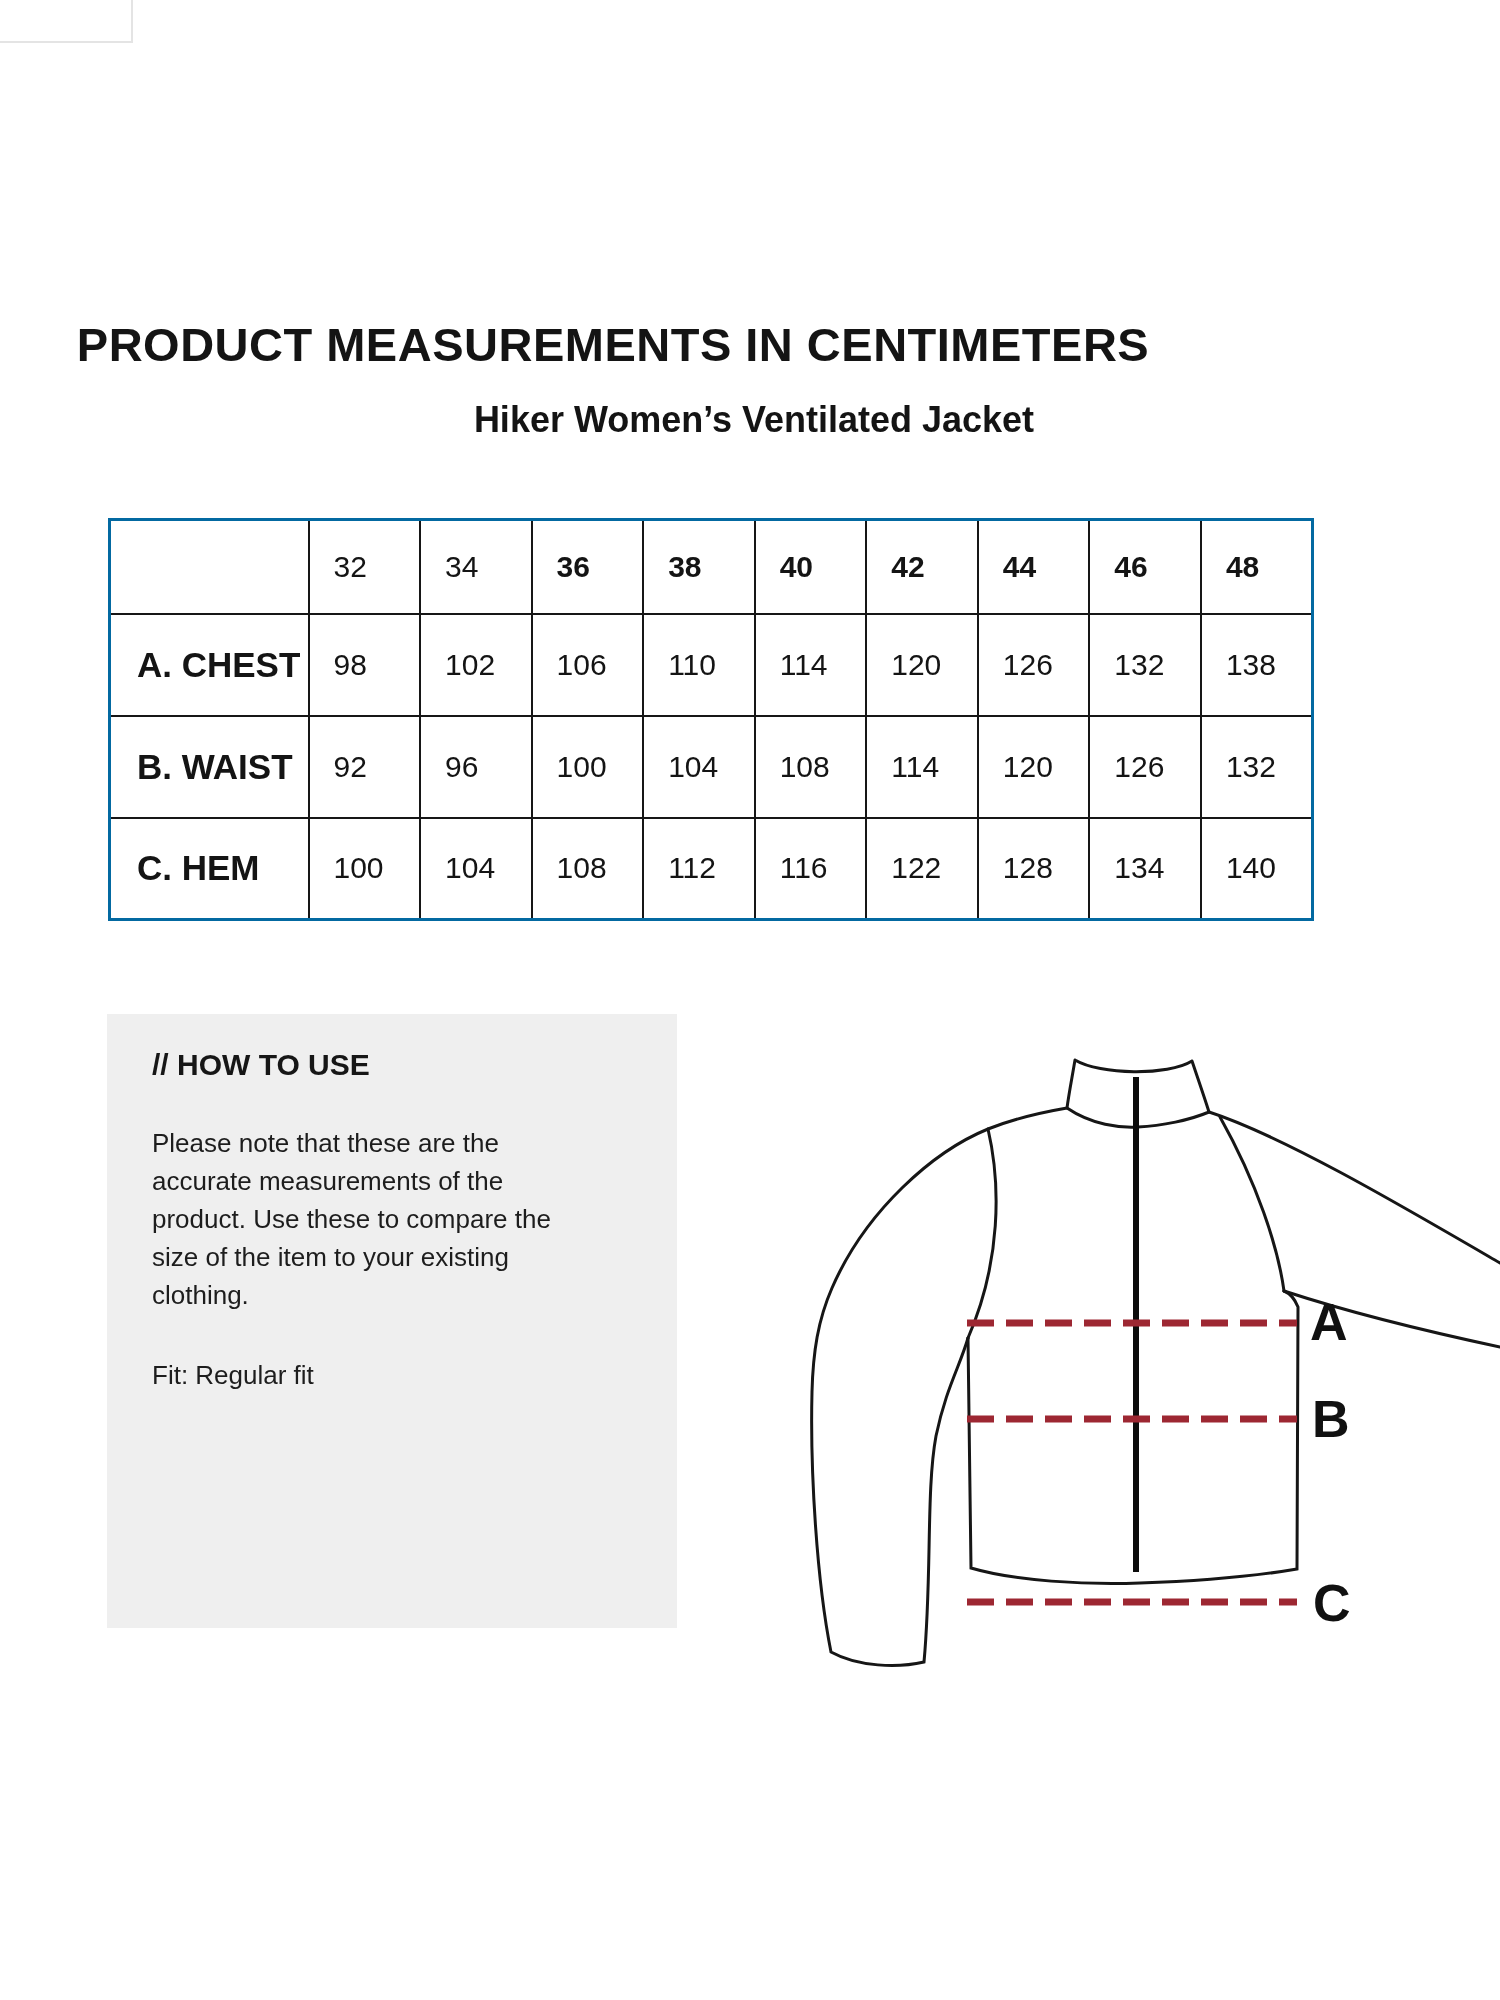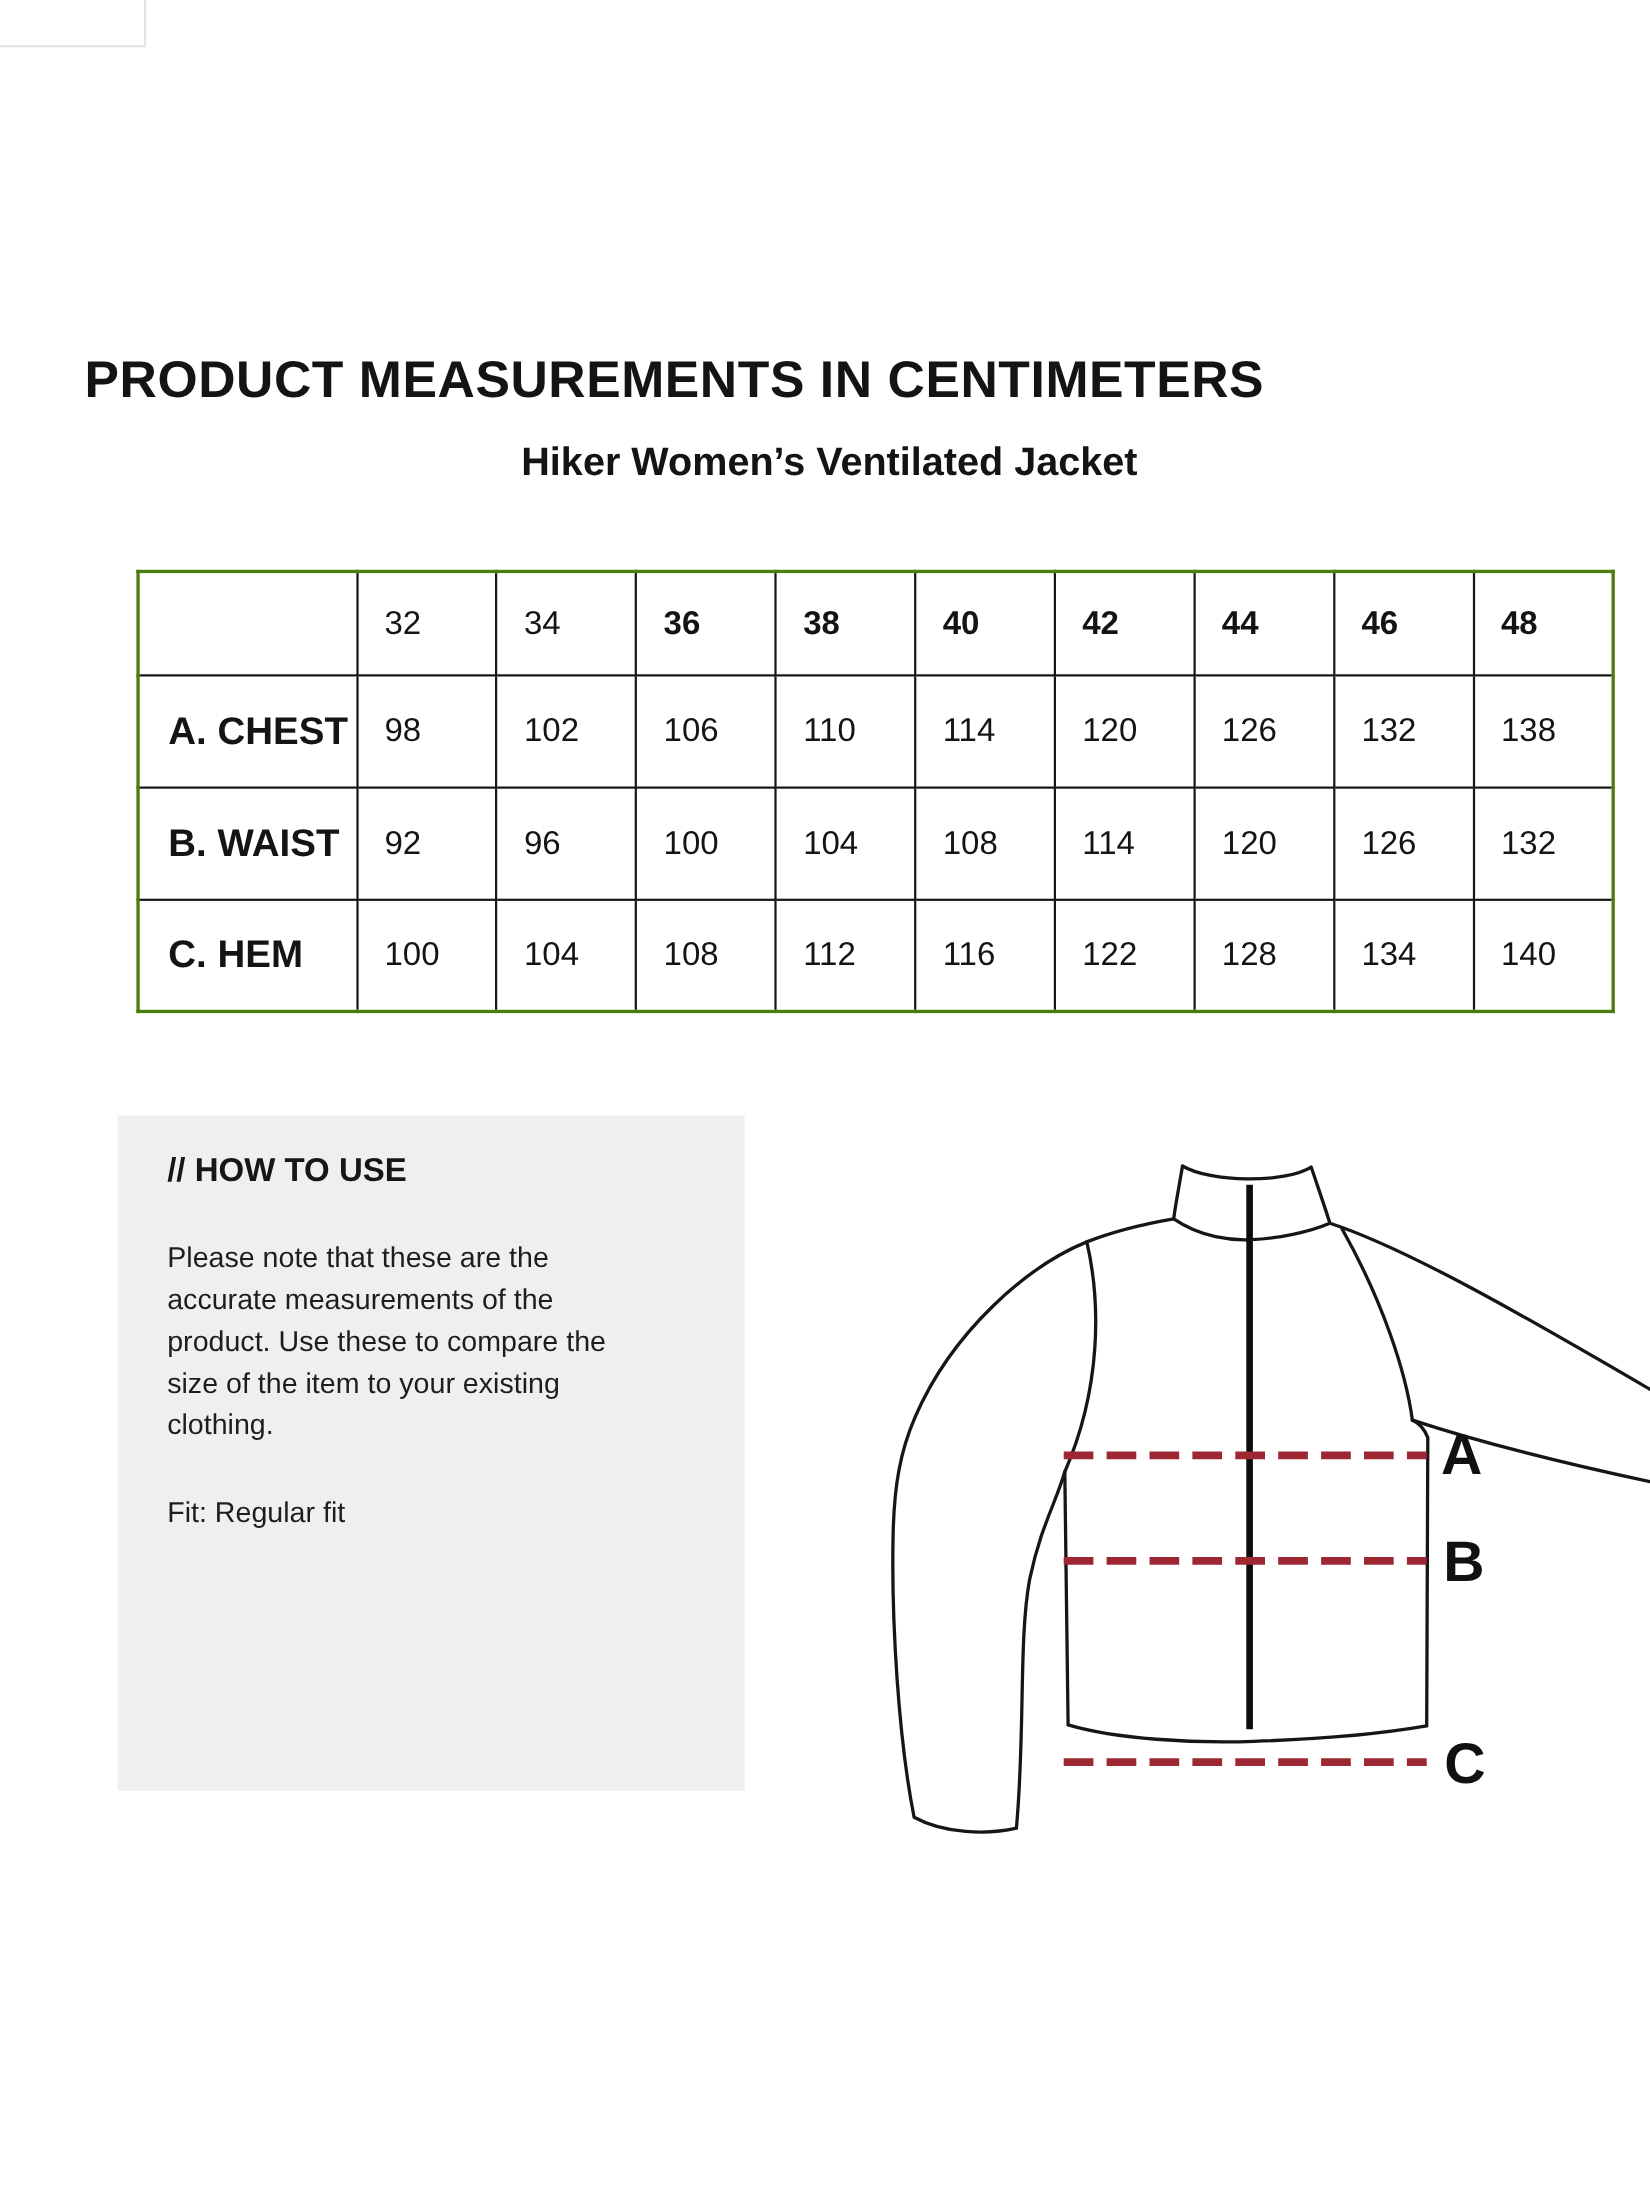--- a/index.html
+++ b/index.html
@@ -18,23 +18,23 @@
     position:absolute;top:320px;left:0;width:1226px;margin:0;
     text-align:center;font-size:47px;line-height:50px;font-weight:700;
     letter-spacing:.5px;color:#141414;
   }
   .page-subtitle{
     position:absolute;top:398px;left:4px;width:1500px;margin:0;
     text-align:center;font-size:36px;line-height:44px;font-weight:700;color:#141414;
   }
   
   table.size-table{
-    position:absolute;left:124px;top:518px;width:1344px;
+    position:absolute;left:108px;top:518px;width:1206px;
     border-collapse:collapse;table-layout:fixed;
-    border:3px solid #4d7c0f;font-size:30px;color:#141414;
+    border:3px solid #0369a1;font-size:30px;color:#141414;
   }
   table.size-table td{
     border:2px solid #161616;padding:0 4px 0 24px;vertical-align:middle;
     font-weight:400;overflow:hidden;
   }
   table.size-table tr{height:102px;}
   table.size-table tr.head-row{height:94px;}
   table.size-table td.label-cell{padding-left:26px;font-size:35px;}
   table.size-table td.bold{font-weight:700;}
   

